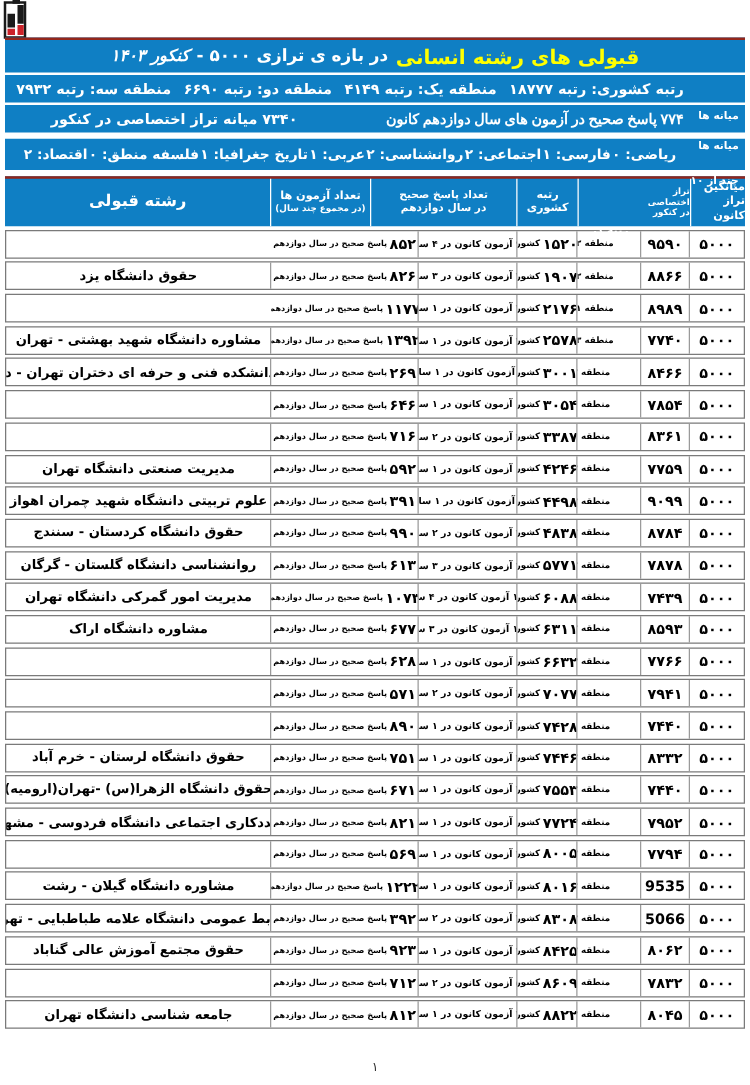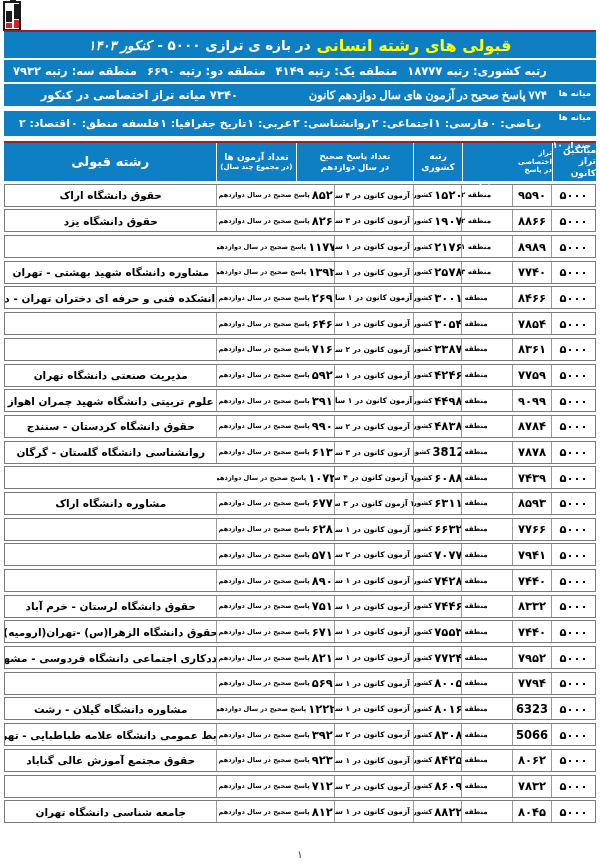--- a/index.html
+++ b/index.html
@@ -130,21 +130,21 @@
     </span>
   </div>
 
   <div class="thead">
     <div class="th th-avg">
       <span class="l1">میانگین تراز</span>
       <span class="l1">کانون</span>
     </div>
     <div class="th th-taraz">
       <span class="l1">تراز اختصاصی</span>
-      <span class="l2">در پاسخ</span>
+      <span class="l2">در کنکور</span>
     </div>
     <div class="th th-region">
       <span class="l1">رتبه در منطقه</span>
     </div>
     <div class="th th-country">
       <span class="l1">رتبه کشوری</span>
     </div>
     <div class="th th-correct">
       <span class="l1">تعداد پاسخ صحیح</span>
       <span class="l1">در سال دوازدهم</span>
@@ -174,23 +174,20 @@
           <span class="num-lg v-country">۱۵۲۰</span>
           <span class="suf v-country-suf">کشور</span>
         </div>
     <div class="td c-exams">
           <span class="v-exams">۹۴ آزمون کانون در ۴ سال</span>
         </div>
     <div class="td c-correct">
           <span class="num-lg v-correct">۸۵۲</span>
           <span class="suf-xs v-correct-suf">پاسخ صحیح در سال دوازدهم</span>
         </div>
-    <div class="td c-major">
-          <span class="v-major">حقوق دانشگاه اراک</span>
-        </div>
   </div>
 
   <div class="trow">
     <div class="td c-avg">
           <span class="v-avg">۵۰۰۰</span>
         </div>
     <div class="td c-taraz">
           <span class="v-taraz">۸۸۶۶</span>
         </div>
     <div class="td c-region">
@@ -431,21 +428,21 @@
           <span class="v-avg">۵۰۰۰</span>
         </div>
     <div class="td c-taraz">
           <span class="v-taraz">۷۸۷۸</span>
         </div>
     <div class="td c-region">
           <span class="num v-region">۲۲۰۹</span>
           <span class="suf v-zone">منطقه ۲</span>
         </div>
     <div class="td c-country">
-          <span class="num-lg v-country">3812</span>
+          <span class="num-lg v-country">۵۷۷۱</span>
           <span class="suf v-country-suf">کشور</span>
         </div>
     <div class="td c-exams">
           <span class="v-exams">۷۱ آزمون کانون در ۳ سال</span>
         </div>
     <div class="td c-correct">
           <span class="num-lg v-correct">۶۱۳</span>
           <span class="suf-xs v-correct-suf">پاسخ صحیح در سال دوازدهم</span>
         </div>
     <div class="td c-major">
@@ -467,20 +464,23 @@
     <div class="td c-country">
           <span class="num-lg v-country">۶۰۸۸</span>
           <span class="suf v-country-suf">کشور</span>
         </div>
     <div class="td c-exams">
           <span class="v-exams">۱۱۷ آزمون کانون در ۴ سال</span>
         </div>
     <div class="td c-correct">
           <span class="num-lg v-correct">۱۰۷۳</span>
           <span class="suf-xs v-correct-suf">پاسخ صحیح در سال دوازدهم</span>
+        </div>
+    <div class="td c-major">
+          <span class="v-major">مدیریت امور گمرکی دانشگاه تهران</span>
         </div>
   </div>
 
   <div class="trow">
     <div class="td c-avg">
           <span class="v-avg">۵۰۰۰</span>
         </div>
     <div class="td c-taraz">
           <span class="v-taraz">۸۵۹۳</span>
         </div>
@@ -691,21 +691,21 @@
     <div class="td c-major">
           <span class="v-major"></span>
         </div>
   </div>
 
   <div class="trow">
     <div class="td c-avg">
           <span class="v-avg">۵۰۰۰</span>
         </div>
     <div class="td c-taraz">
-          <span class="v-taraz">6323</span>
+          <span class="v-taraz">9535</span>
         </div>
     <div class="td c-region">
           <span class="num v-region">۳۰۲۱</span>
           <span class="suf v-zone">منطقه ۲</span>
         </div>
     <div class="td c-country">
           <span class="num-lg v-country">۸۰۱۶</span>
           <span class="suf v-country-suf">کشور</span>
         </div>
     <div class="td c-exams">

